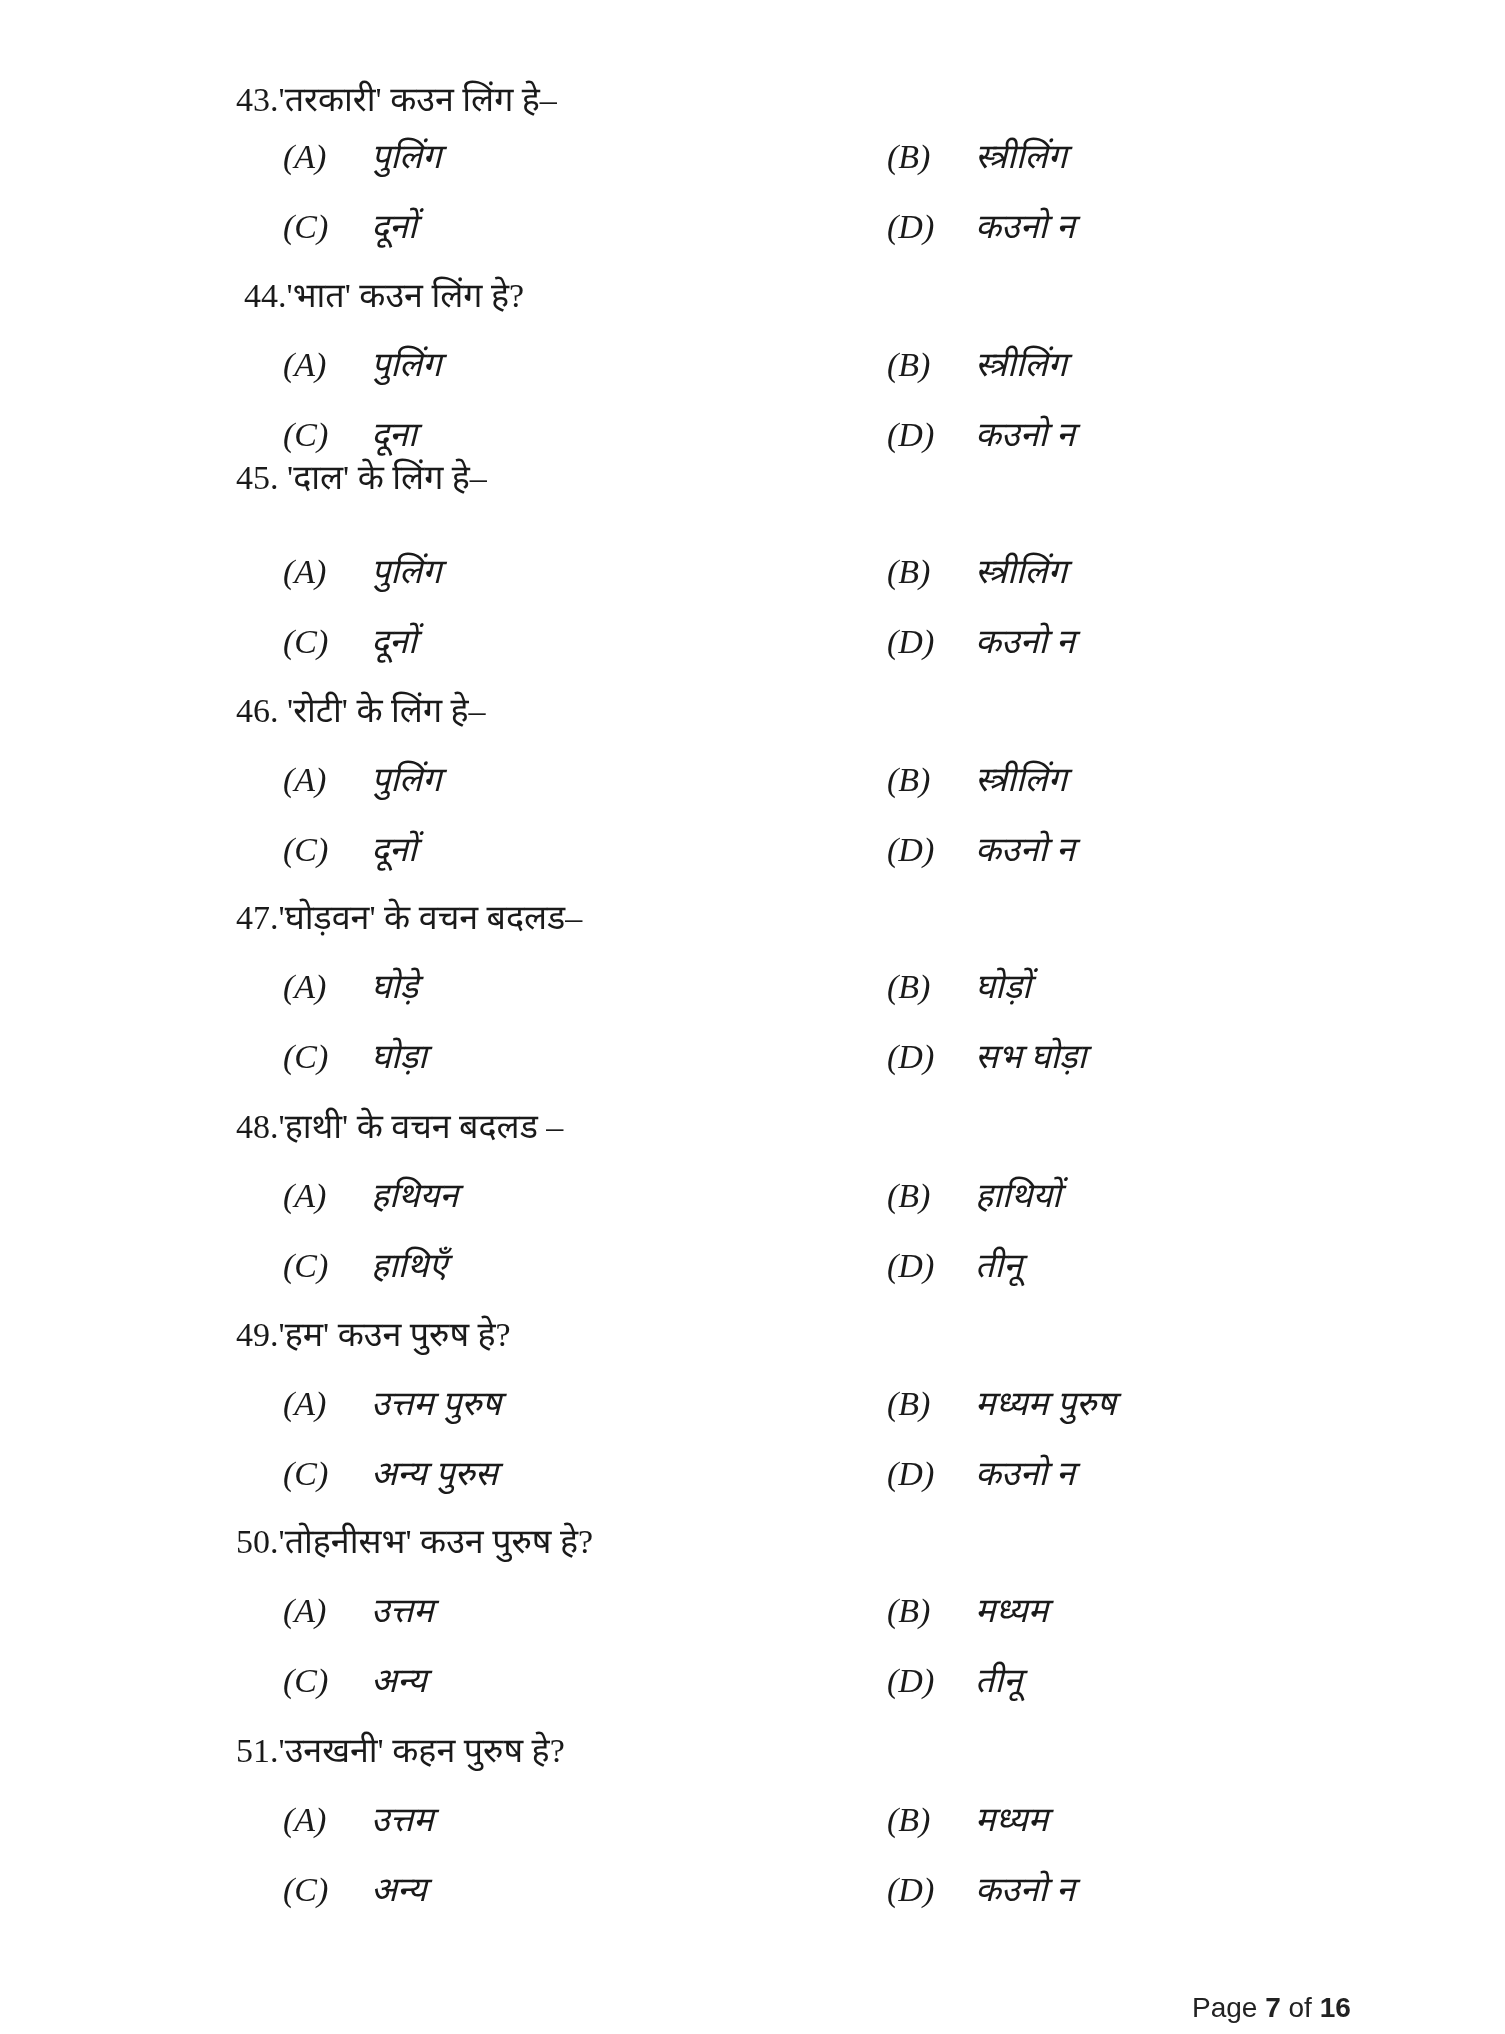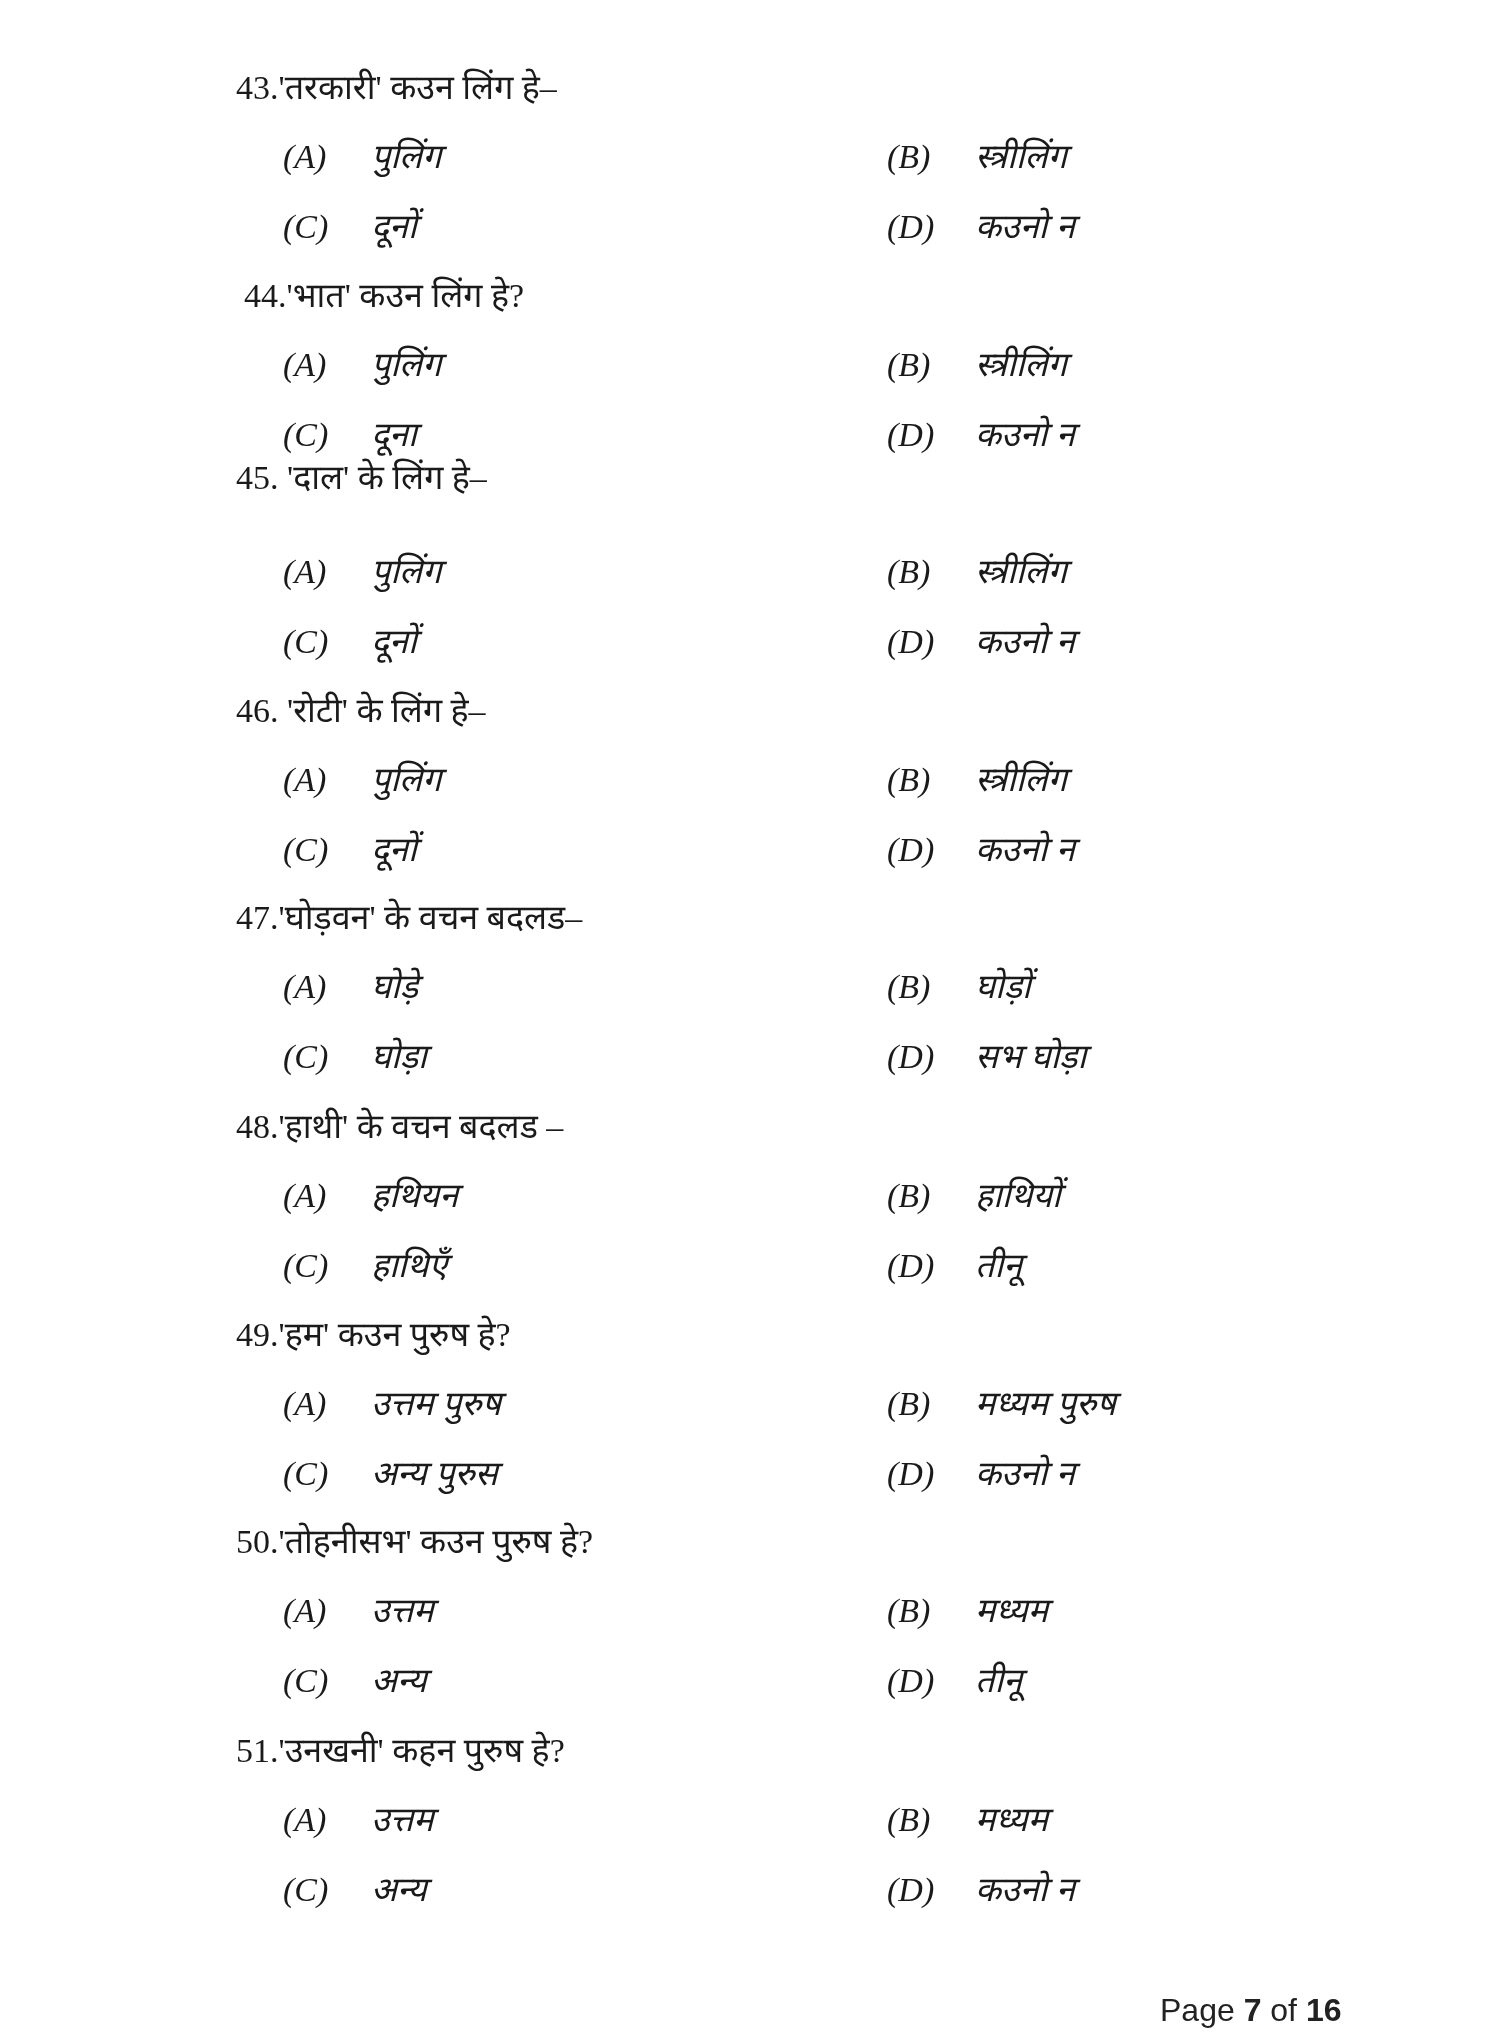--- a/index.html
+++ b/index.html
@@ -1,29 +1,29 @@
 <!DOCTYPE html>
 <html><head>
 <meta charset="utf-8">
 <style>
   html, body { margin:0; padding:0; background:#ffffff; }
   body { width:1505px; height:2034px; position:relative; overflow:hidden;
          font-family: "Liberation Serif", "DejaVu Serif", serif; color:#1a1a1a; }
   .q { position:absolute; left:236px; font-size:34px; line-height:40px; white-space:nowrap; }
   .opt { position:absolute; font-size:34px; line-height:40px; white-space:nowrap;font-style:italic; }
   .opt .lbl { display:inline-block; width:88px; }
-  .footer { position:absolute; left:1160px; top:1992px; font-family:"Liberation Sans","DejaVu Sans",sans-serif;
-            font-size:32px; color:#222; }
+  .footer { position:absolute; left:1192px; top:1992px; font-family:"Liberation Sans","DejaVu Sans",sans-serif;
+            font-size:28px; color:#222; }
   .footer b { font-weight:bold; }
 </style>
 </head>
 <body>
 
 <div id="page">
-    <div class="q" style="top: 68px;"><span>43.</span><span>'तरकारी' कउन लिंग हे–</span></div>
+    <div class="q" style="top: 80px;"><span>43.</span><span>'तरकारी' कउन लिंग हे–</span></div>
     <div class="opt" style="top: 137px; left: 283px;"><span class="lbl">(A)</span><span>पुलिंग</span></div>
     <div class="opt" style="top: 137px; left: 887px;"><span class="lbl">(B)</span><span>स्त्रीलिंग</span></div>
     <div class="opt" style="top: 207px; left: 283px;"><span class="lbl">(C)</span><span>दूनों</span></div>
     <div class="opt" style="top: 207px; left: 887px;"><span class="lbl">(D)</span><span>कउनो न</span></div>
     <div class="q" style="top: 276px; margin-left: 8px;"><span>44.</span><span>'भात' कउन लिंग हे?</span></div>
     <div class="opt" style="top: 345px; left: 283px;"><span class="lbl">(A)</span><span>पुलिंग</span></div>
     <div class="opt" style="top: 345px; left: 887px;"><span class="lbl">(B)</span><span>स्त्रीलिंग</span></div>
     <div class="opt" style="top: 415px; left: 283px;"><span class="lbl">(C)</span><span>दूना</span></div>
     <div class="opt" style="top: 415px; left: 887px;"><span class="lbl">(D)</span><span>कउनो न</span></div>
     <div class="q" style="top: 458px;"><span>45.</span><span> 'दाल' के लिंग हे–</span></div>

